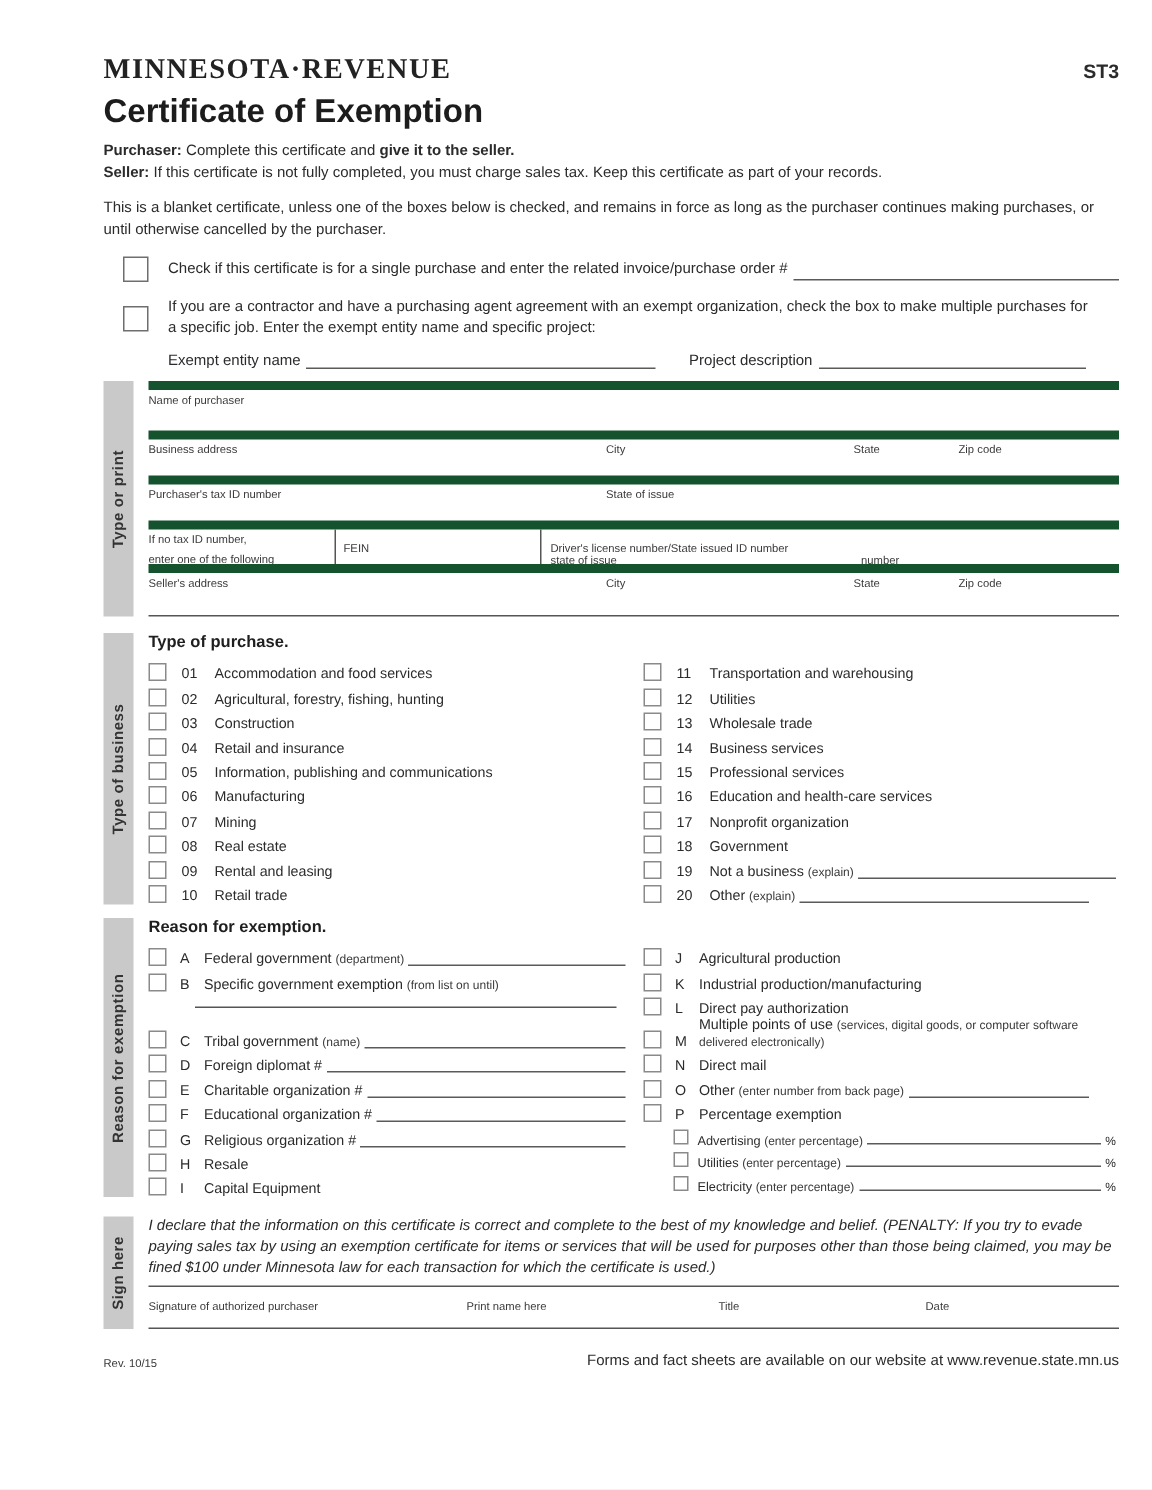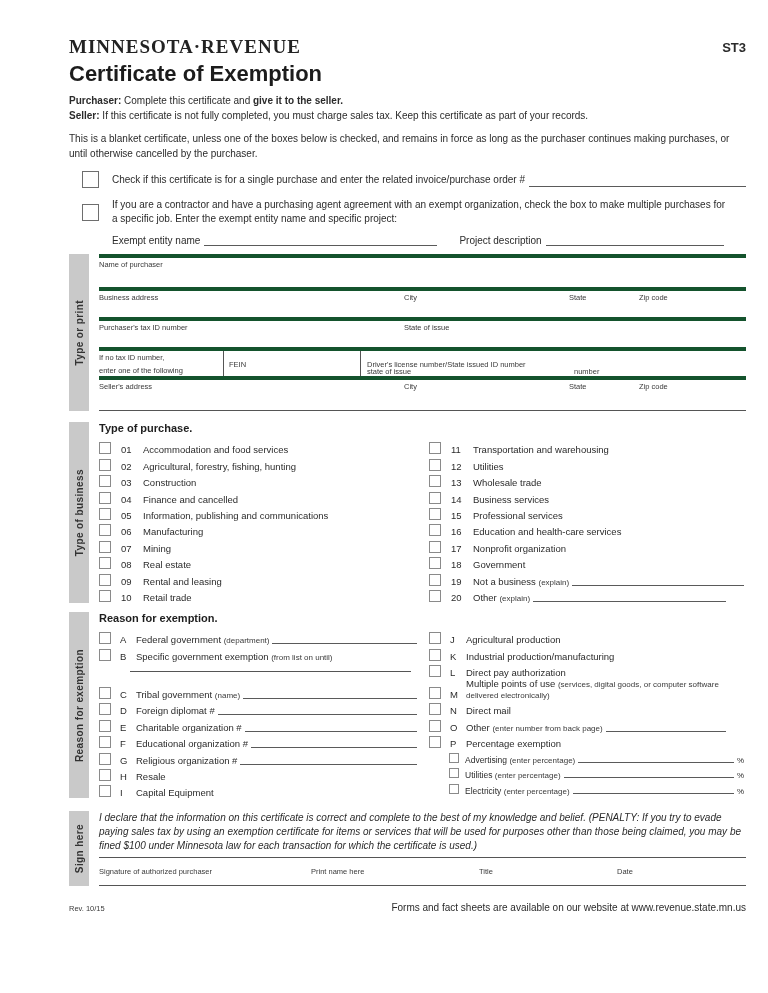--- a/index.html
+++ b/index.html
@@ -38,21 +38,21 @@
 
   
   .section { display:flex; }
   .sidebar { width:20px; background:#c9c9c9; display:flex; align-items:center; justify-content:center; flex:none; }
   .vtext { writing-mode:vertical-rl; transform:rotate(180deg); font-weight:bold; font-size:10px; color:#333; white-space:nowrap; letter-spacing:0.4px; }
   .sec-body { flex:1; margin-left:10px; }
 
   
   .tp { margin-top:8px; }
   .tp-table { border-bottom:1px solid #555; }
-  .tp-row { border-top:4px solid #14532d; position:relative; }
+  .tp-row { border-top:6px solid #14532d; position:relative; }
   .flabel { font-size:7.5px; color:#3a3a3a; }
   .tp-row .abs { position:absolute; top:2px; }
   .r1 { height:33px; } .r2 { height:30px; } .r3 { height:30px; }
   .r4 { height:29px; display:flex; }
   .r5 { height:26px; } .r6 { height:34px; }
   .c1 { width:125px; border-right:1px solid #555; padding:2px 0 0 0; }
   .c2 { width:137px; border-right:1px solid #555; padding:2px 0 0 5px; }
   .c3 { flex:1; padding:2px 0 0 6px; position:relative; }
   .c1 .flabel { display:block; line-height:10px; }
   .c3 .sub { position:absolute; top:16px; }
@@ -199,21 +199,21 @@
                 <span class="ilabel">Agricultural, forestry, fishing, hunting</span>
               </div>
             <div class="item">
                 <span class="chk sm"></span>
                 <span class="code">03</span>
                 <span class="ilabel">Construction</span>
               </div>
             <div class="item">
                 <span class="chk sm"></span>
                 <span class="code">04</span>
-                <span class="ilabel">Finance and cancelled</span>
+                <span class="ilabel">Retail and insurance</span>
               </div>
             <div class="item">
                 <span class="chk sm"></span>
                 <span class="code">05</span>
                 <span class="ilabel">Information, publishing and communications</span>
               </div>
             <div class="item">
                 <span class="chk sm"></span>
                 <span class="code">06</span>
                 <span class="ilabel">Manufacturing</span>

